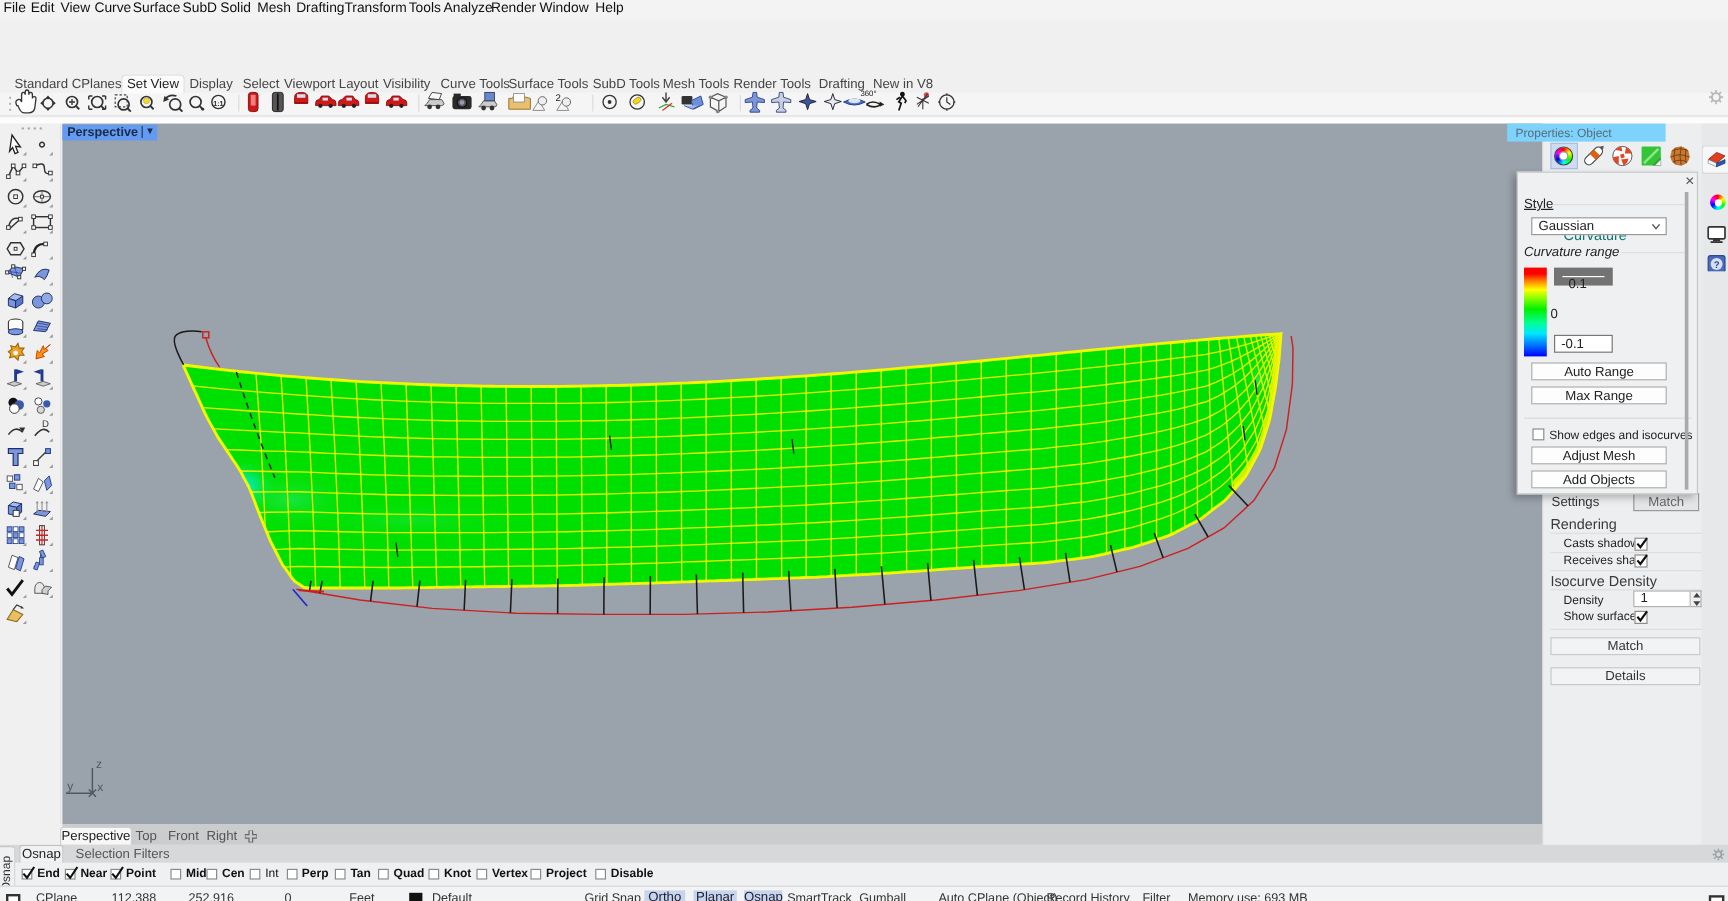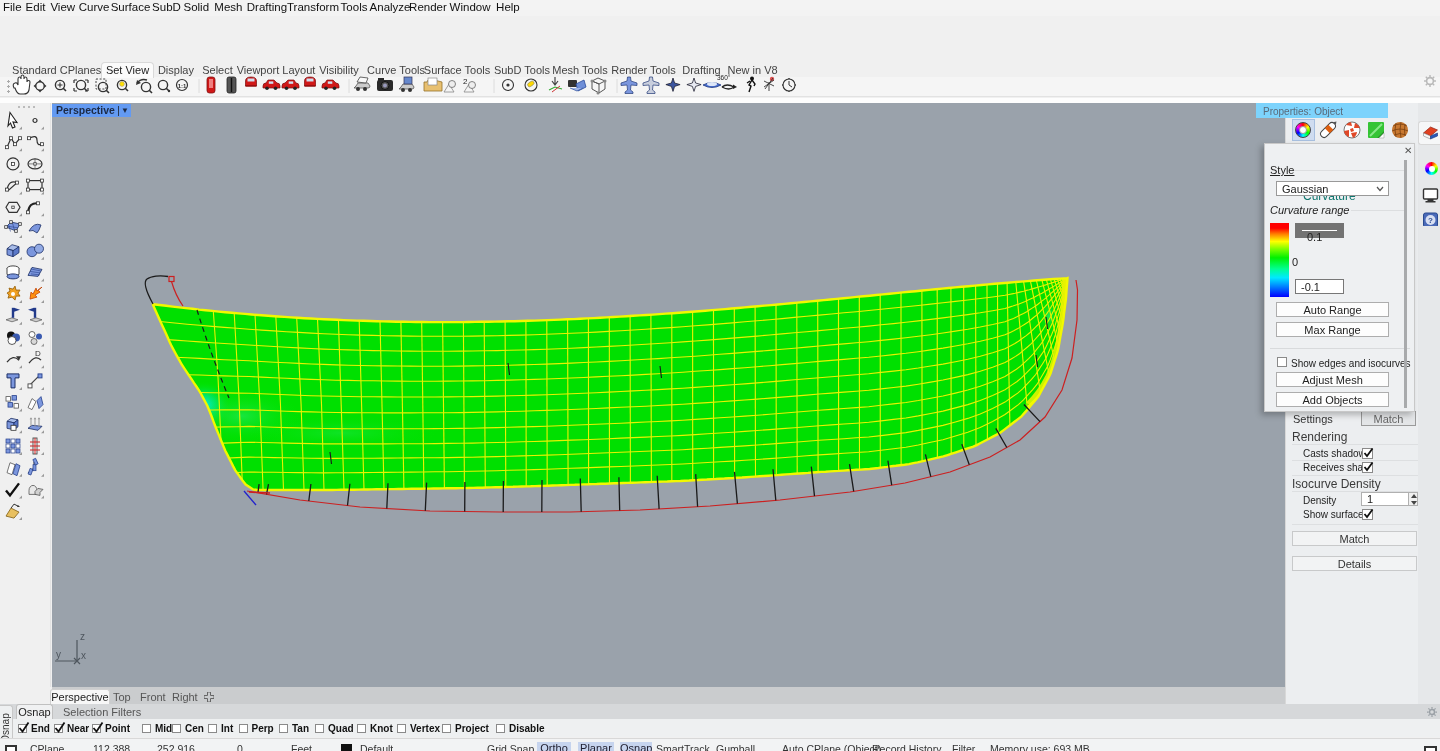--- a/index.html
+++ b/index.html
@@ -727,21 +727,21 @@
 <div class="abs" style="left:92px;top:724px;width:9px;height:9px;background:#fff;border:1px solid #8a8a8a;"></div>
     <svg class="abs" style="left:91px;top:721px" width="13" height="13" viewBox="0 0 13 13">
       <path d="M 2.5 7 l 3 3.5 l 6 -9" fill="none" stroke="#111" stroke-width="1.8"></path>
     </svg>
 <div class="abs" style="left:105px;top:723px;font-size:10px;color:#111;font-weight:bold;">Point</div>
 <div class="abs" style="left:142px;top:724px;width:9px;height:9px;background:#fff;border:1px solid #8a8a8a;"></div>
 <div class="abs" style="left:155px;top:723px;font-size:10px;color:#111;font-weight:bold;">Mid</div>
 <div class="abs" style="left:172px;top:724px;width:9px;height:9px;background:#fff;border:1px solid #8a8a8a;"></div>
 <div class="abs" style="left:185px;top:723px;font-size:10px;color:#111;font-weight:bold;">Cen</div>
 <div class="abs" style="left:208px;top:724px;width:9px;height:9px;background:#fff;border:1px solid #8a8a8a;"></div>
-<div class="abs" style="left:221px;top:723px;font-size:10px;color:#111;font-weight:bold;">Int</div>
+<div class="abs" style="left:221px;top:723px;font-size:10px;color:#111;font-weight:normal;">Int</div>
 <div class="abs" style="left:238.5px;top:724px;width:9px;height:9px;background:#fff;border:1px solid #8a8a8a;"></div>
 <div class="abs" style="left:251.5px;top:723px;font-size:10px;color:#111;font-weight:bold;">Perp</div>
 <div class="abs" style="left:279px;top:724px;width:9px;height:9px;background:#fff;border:1px solid #8a8a8a;"></div>
 <div class="abs" style="left:292px;top:723px;font-size:10px;color:#111;font-weight:bold;">Tan</div>
 <div class="abs" style="left:315px;top:724px;width:9px;height:9px;background:#fff;border:1px solid #8a8a8a;"></div>
 <div class="abs" style="left:328px;top:723px;font-size:10px;color:#111;font-weight:bold;">Quad</div>
 <div class="abs" style="left:357px;top:724px;width:9px;height:9px;background:#fff;border:1px solid #8a8a8a;"></div>
 <div class="abs" style="left:370px;top:723px;font-size:10px;color:#111;font-weight:bold;">Knot</div>
 <div class="abs" style="left:397px;top:724px;width:9px;height:9px;background:#fff;border:1px solid #8a8a8a;"></div>
 <div class="abs" style="left:410px;top:723px;font-size:10px;color:#111;font-weight:bold;">Vertex</div>

